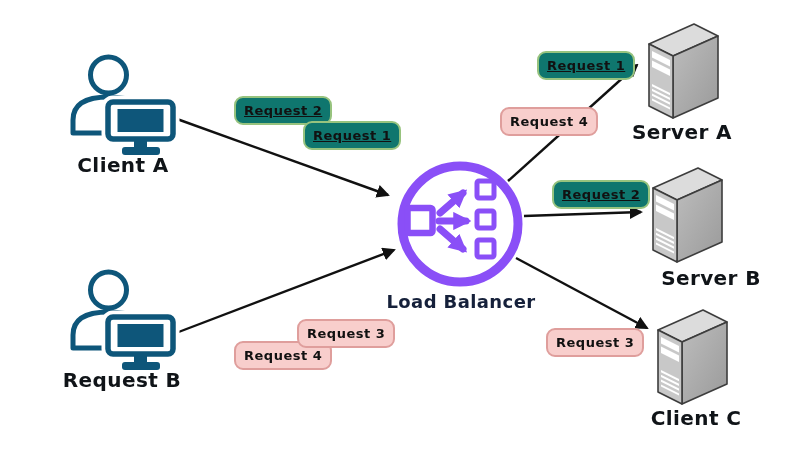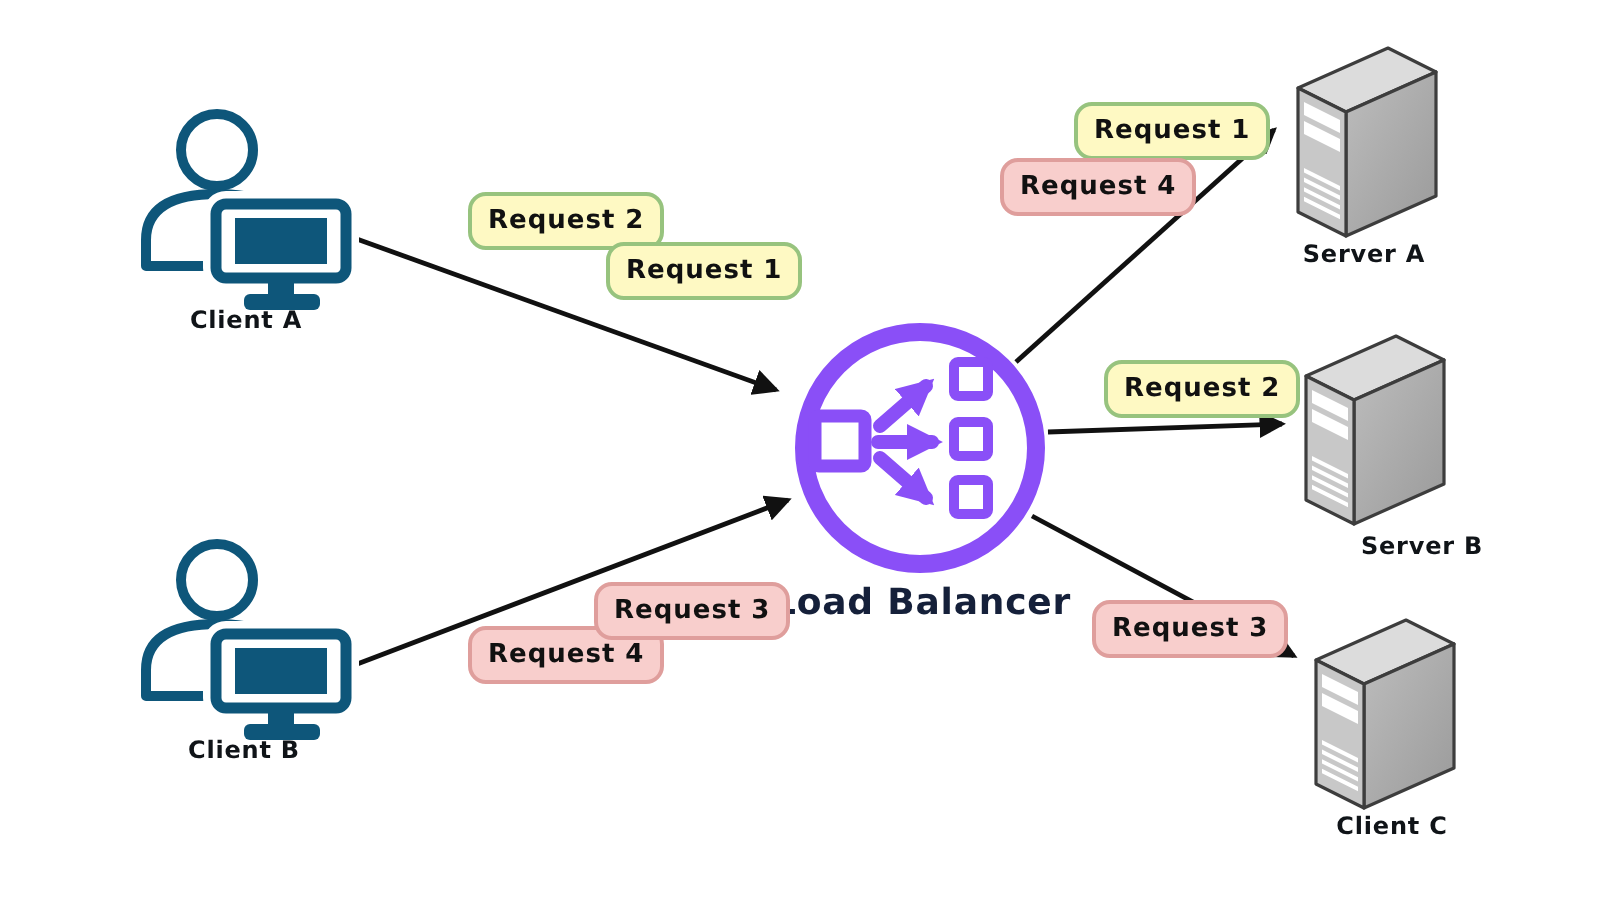--- a/index.html
+++ b/index.html
@@ -7,25 +7,25 @@
     position:relative;width:800px;height:449px;background:#ffffff;overflow:hidden;
     font-family:"DejaVu Sans","Liberation Sans",sans-serif;
   }
   .abs{position:absolute;}
   .chip{
     position:absolute;
     font-size:13px;font-weight:bold;color:#111;
     padding:6px 8px;border-radius:9px;border:2px solid;
     white-space:nowrap;line-height:1;letter-spacing:.5px;
   }
-  .chip.green{background:#fef9c3;border-color:#97C37E;}
-  .chip.red{background:#F8CECC;border-color:#DF9E9C;}
+  .chip.green{background:#0f766e;border-color:#97C37E;text-decoration:underline;}
+  .chip.red{background:#F8CECC;border-color:#DF9E9C;margin-top:28px;}
   .node-label{
     position:absolute;transform:translateX(-50%);
-    font-weight:bold;font-size:12px;color:#101418;
+    font-weight:bold;font-size:20px;color:#101418;
     white-space:nowrap;letter-spacing:.4px;line-height:1.1;
   }
   .node-label.lb{font-size:18px;color:#15203a;}
   svg{display:block;}
 </style>
 </head>
 <body>
 
 <div id="stage">
 
@@ -104,21 +104,21 @@
     <use href="#server-box"></use>
   </svg>
   <svg class="abs" style="left:648px;top:161px" width="78" height="104" viewBox="0 0 78 104">
     <use href="#server-box"></use>
   </svg>
   <svg class="abs" style="left:653px;top:303px" width="78" height="104" viewBox="0 0 78 104">
     <use href="#server-box"></use>
   </svg>
 
   <div class="node-label" style="left:123px;top:154px">Client A</div>
-  <div class="node-label" style="left:122px;top:369px">Client B</div>
+  <div class="node-label" style="left:122px;top:369px">Request B</div>
   <div class="node-label lb" style="left:461px;top:292px">Load Balancer</div>
   <div class="node-label" style="left:682px;top:121px">Server A</div>
   <div class="node-label" style="left:711px;top:267px">Server B</div>
   <div class="node-label" style="left:696px;top:407px">Client C</div>
 
   <div class="chip green" style="left:234px;top:96px">Request 2</div>
   <div class="chip green" style="left:303px;top:121px">Request 1</div>
   <div class="chip green" style="left:537px;top:51px">Request 1</div>
   <div class="chip red" style="left:500px;top:79px">Request 4</div>
   <div class="chip green" style="left:552px;top:180px">Request 2</div>

